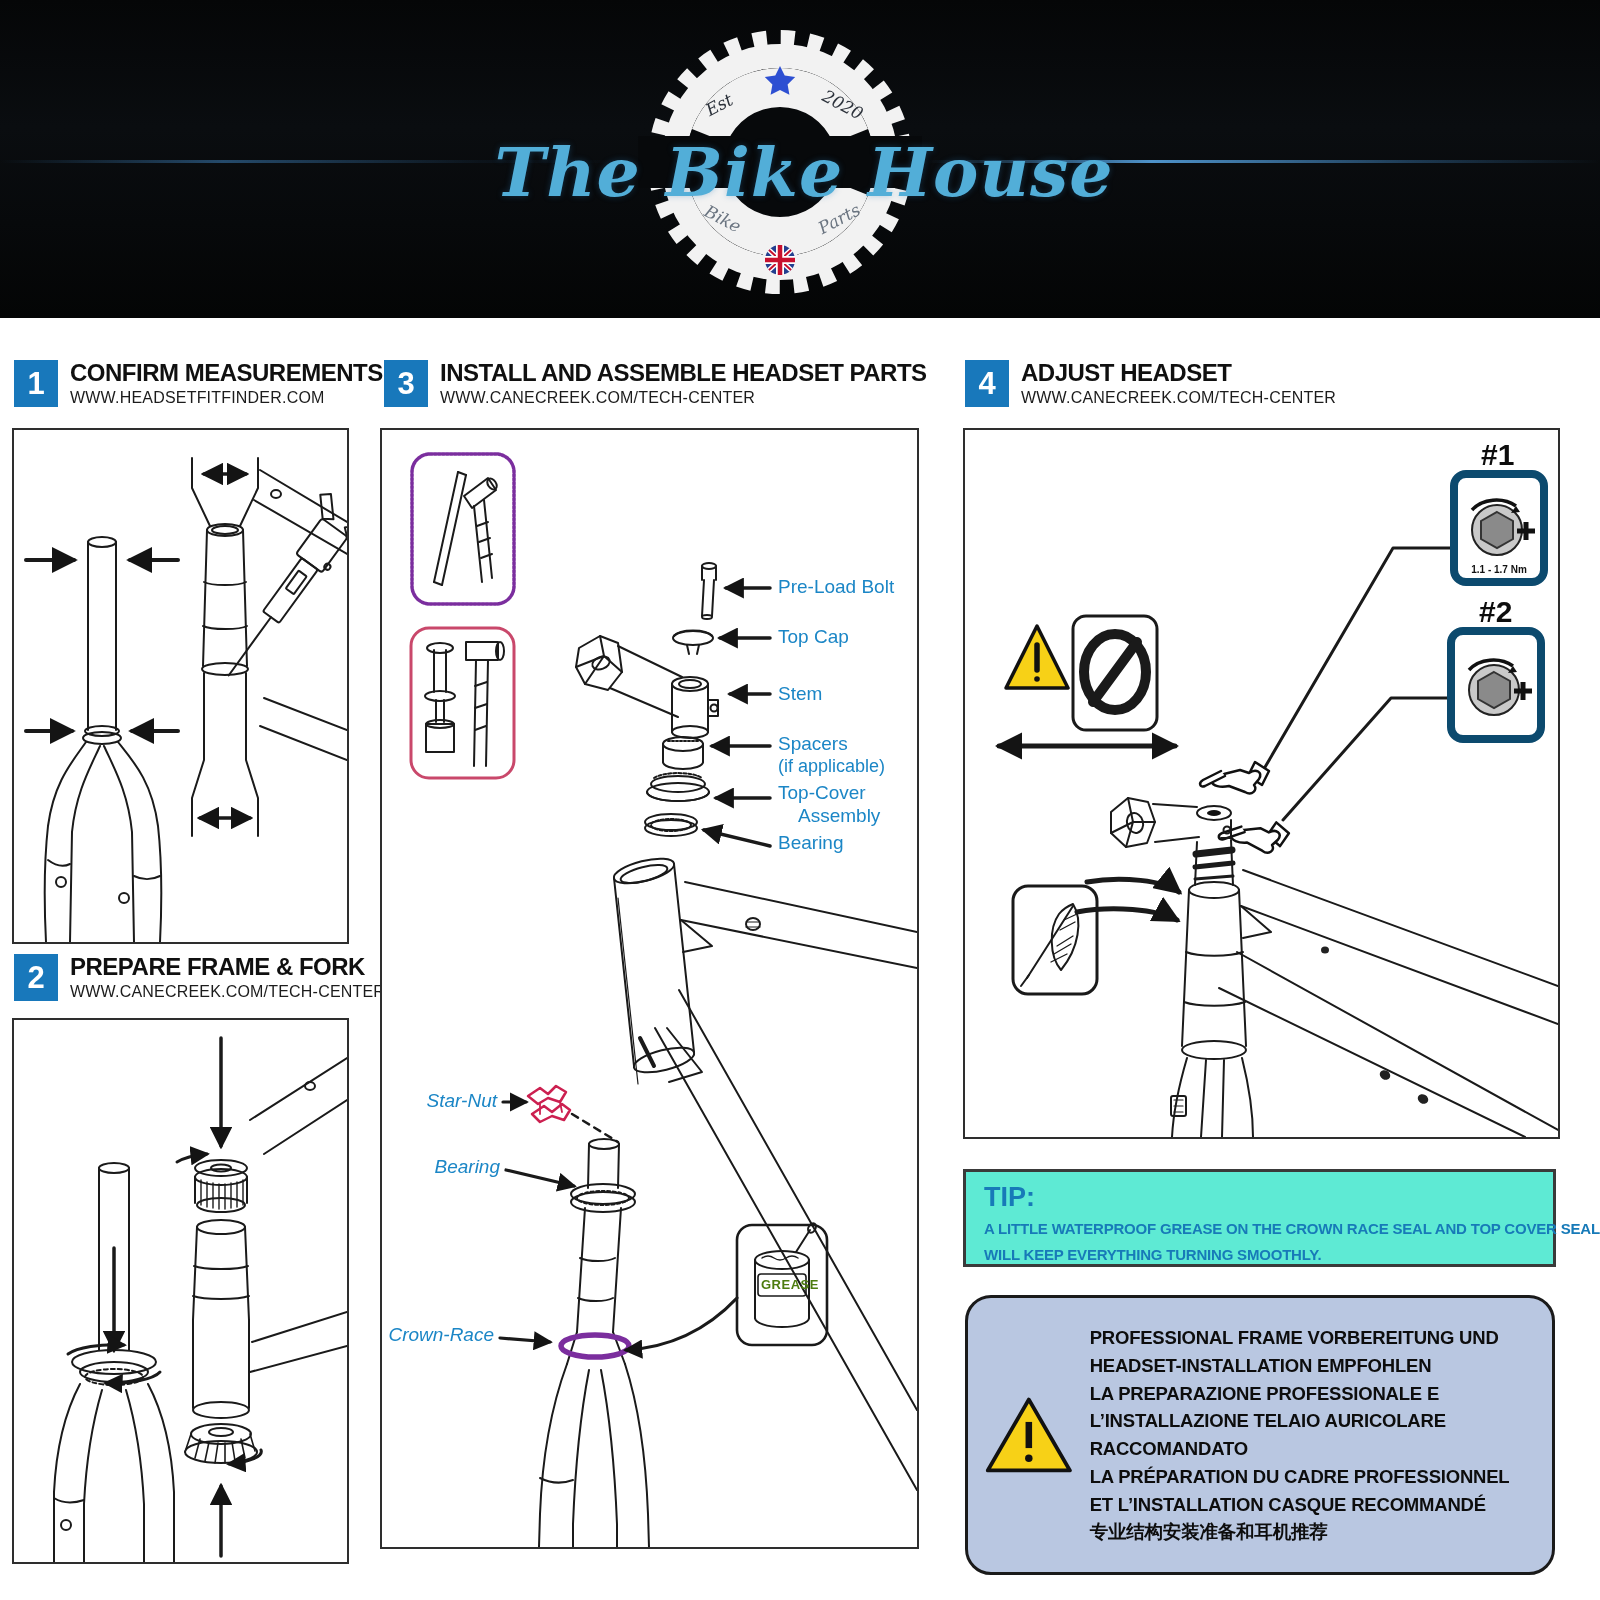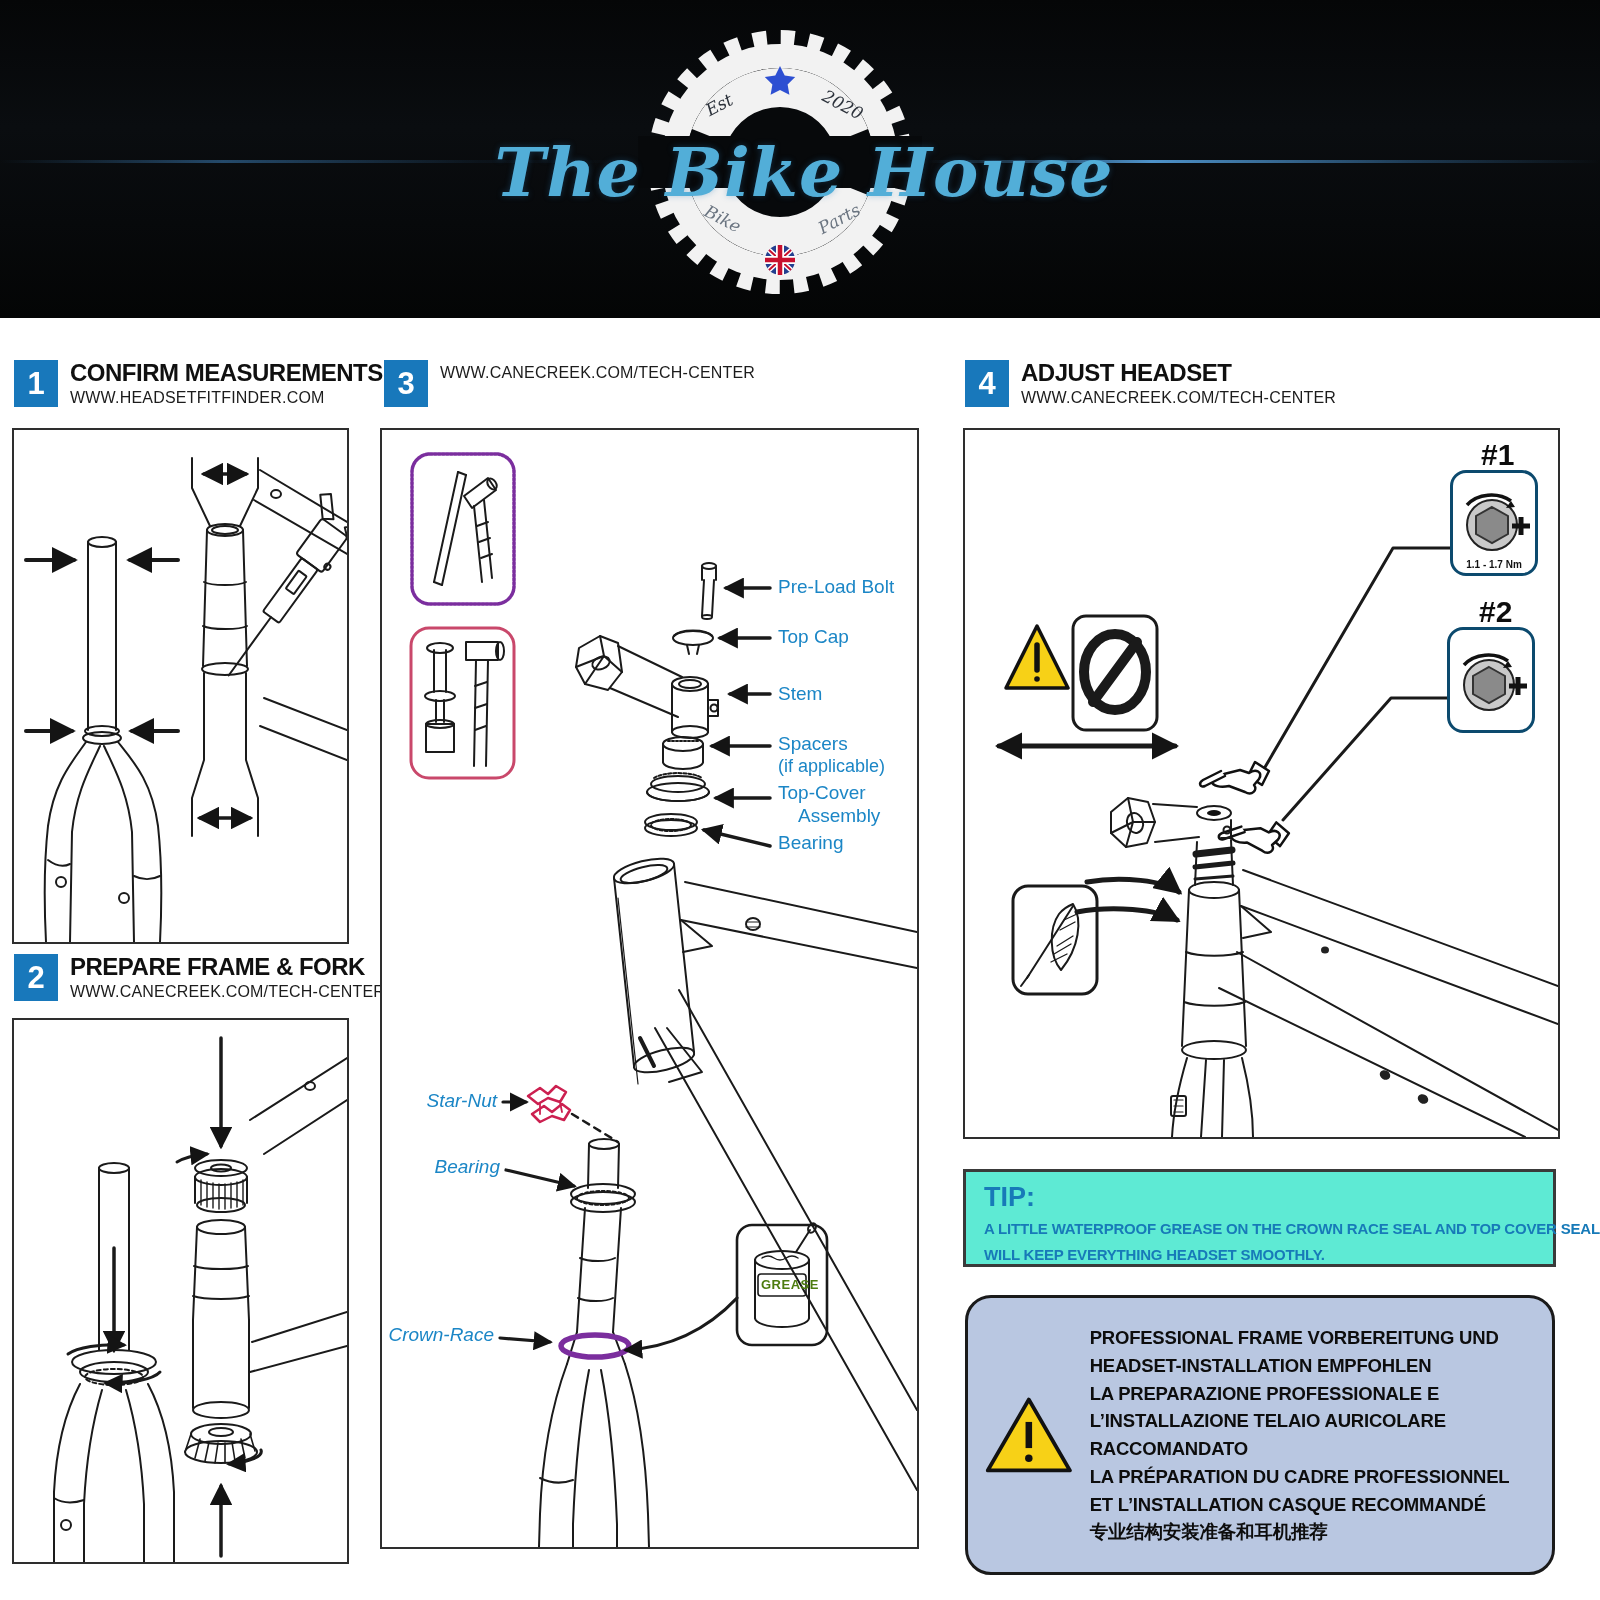--- a/index.html
+++ b/index.html
@@ -22,21 +22,21 @@
   .sec-col{display:flex;flex-direction:column;}
   .sec-title{font-size:24px;font-weight:bold;letter-spacing:-.5px;color:#101010;line-height:1.05;}
   .sec-url{font-size:16px;color:#1c1c1c;margin-top:4px;letter-spacing:.2px;}
   
   .panel{position:absolute;background:#fff;border:2px solid #2e2e2e;}
   .lbl{position:absolute;color:var(--label-blue,#1b86c6);font-size:19px;line-height:1.15;}
   .lbl.right{text-align:right;font-style:italic;}
   .grease-lbl{position:absolute;font-size:13px;font-weight:bold;color:#4d7c0f;letter-spacing:.5px;}
   
   .bolt-tag{position:absolute;font-size:30px;font-weight:bold;color:#0d0d0d;}
-  .bolt-box{position:absolute;width:82px;height:100px;border:3px solid #0c4a6e;border-radius:16px;background:#fff;}
+  .bolt-box{position:absolute;width:82px;height:100px;border:8px solid #0c4a6e;border-radius:16px;background:#fff;}
   .torque{position:absolute;left:0;bottom:3px;width:100%;text-align:center;font-size:10px;font-weight:bold;color:#111;}
   
   .tip-box{position:absolute;border:3px solid #3a3a3a;background:#5eead4;padding:10px 18px;box-sizing:border-box;}
   .tip-head{font-size:27px;font-weight:bold;color:var(--tip-blue,#177ab8);}
   .tip-line{font-size:15px;font-weight:bold;color:var(--tip-blue,#177ab8);letter-spacing:-.2px;margin-top:7px;white-space:nowrap;}
   .tip-line+.tip-line{margin-top:9px;}
   
   .warn-box{position:absolute;border:3px solid #1a1a1a;border-radius:26px;
             background:var(--warning-bg,#b9c7e1);display:flex;align-items:center;
             gap:16px;padding:10px 16px;box-sizing:border-box;}
@@ -87,20 +87,21 @@
     <div class="sec-num">1</div>
     <div class="sec-col">
       <div class="sec-title">CONFIRM MEASUREMENTS</div>
       <div class="sec-url">WWW.HEADSETFITFINDER.COM</div>
     </div>
   </div>
 
   <div class="sec" style="left:384px;top:360px;">
     <div class="sec-num">3</div>
     <div class="sec-col">
+      <div class="sec-title">INSTALL AND ASSEMBLE HEADSET PARTS</div>
       <div class="sec-url">WWW.CANECREEK.COM/TECH-CENTER</div>
     </div>
   </div>
 
   <div class="sec" style="left:965px;top:360px;">
     <div class="sec-num">4</div>
     <div class="sec-col">
       <div class="sec-title">ADJUST HEADSET</div>
       <div class="sec-url">WWW.CANECREEK.COM/TECH-CENTER</div>
     </div>
@@ -489,21 +490,21 @@
         <path d="M14,35 a30,24 0 0 1 44,-4" stroke="#111" stroke-width="3.5"></path>
         <path d="M58,31 L62,37 L53,38 Z" fill="#111" stroke="none"></path>
         <path d="M68,47 V65 M59,56 H77" stroke="#111" stroke-width="5"></path>
       </svg>
     </div>
   </div>
 
   <div class="tip-box" style="left:963px;top:1169px;width:593px;height:98px;">
     <div class="tip-head">TIP:</div>
     <div class="tip-line">A LITTLE WATERPROOF GREASE ON THE CROWN RACE SEAL AND TOP COVER SEAL</div>
-    <div class="tip-line">WILL KEEP EVERYTHING HEADSET SMOOTHLY.</div>
+    <div class="tip-line">WILL KEEP EVERYTHING TURNING SMOOTHLY.</div>
   </div>
 
   <div class="warn-box" style="left:965px;top:1295px;width:590px;height:280px;">
     <svg width="96" height="88" viewBox="0 0 96 88">
       <path d="M48,6 L92,82 H4 Z" fill="var(--warning-yellow,#f7d117)" stroke="#111" stroke-width="4" stroke-linejoin="round"></path>
       <path d="M48,30 V58" stroke="#111" stroke-width="7"></path>
       <circle cx="48" cy="69" r="4" fill="#111"></circle>
     </svg>
     <div class="warn-text">
       <div>PROFESSIONAL FRAME VORBEREITUNG UND HEADSET-INSTALLATION EMPFOHLEN</div>

